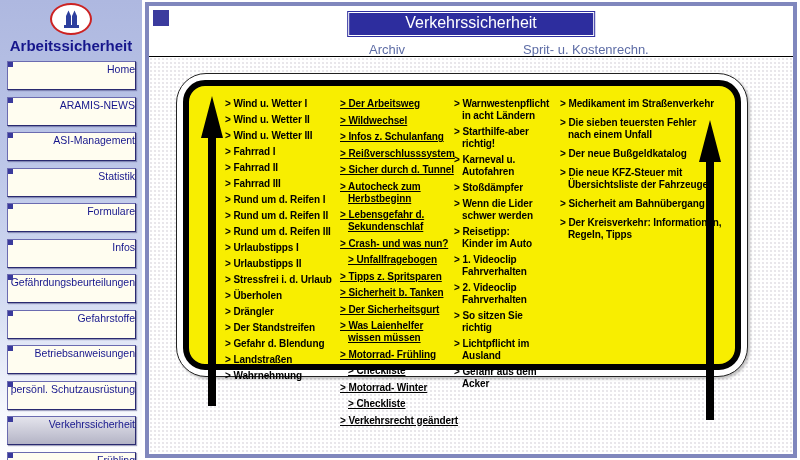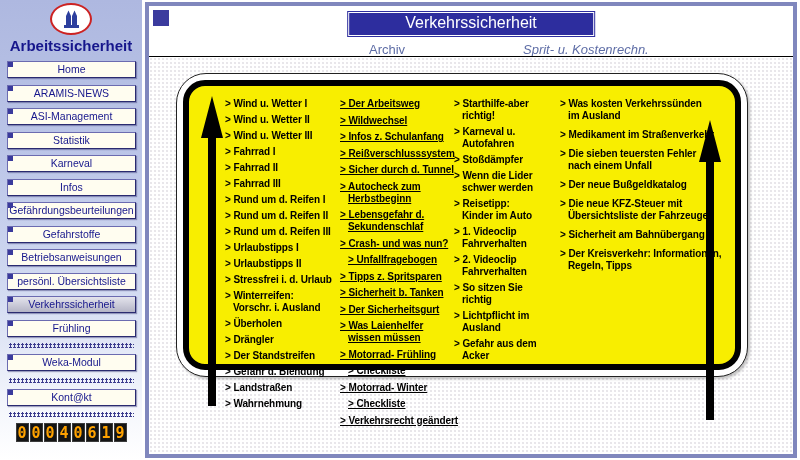--- a/index.html
+++ b/index.html
@@ -25,25 +25,25 @@
   .logo{
     width:42px;height:32px;margin:3px auto 0;border-radius:50%;
     background:#fff;border:2px solid #cc2222;
     display:flex;align-items:center;justify-content:center;
   }
   .sidebar-title{
     text-align:center;color:var(--navy-text);font-weight:bold;
     font-size:15px;margin:2px 0 7px;
   }
   .sbtn{
-    position:relative;margin:0 6px 6.5px 7px;height:17px;
+    position:relative;margin:0 6px 6.5px 7px;height:29px;
     background:var(--btn-face);
     border:1px solid #6b6bb0;border-right-color:#2a2a70;border-bottom-color:#2a2a70;
     box-shadow:1px 1px 1px rgba(60,60,120,.45);
-    font-size:10.5px;color:var(--navy-text);text-align:center;line-height:15px;
+    font-size:10.5px;color:var(--navy-text);text-align:right;line-height:15px;
     cursor:pointer;white-space:nowrap;overflow:hidden;
   }
   .sbtn::before{
     content:"";position:absolute;left:-1px;top:-1px;width:6px;height:6px;
     background:#3a3a9c;
   }
   .sbtn.active{background:linear-gradient(#e4e4ec,#b4b4c6);}
   .separator{
     margin:1px 8px 6px 9px;height:5px;
     background-image:radial-gradient(circle at 1.5px 1.5px,#3c3c8e 1px,transparent 1.2px);
@@ -69,21 +69,21 @@
   }
   .titlebar{
     background:var(--accent);color:#fff;font-size:16px;
     padding:1px 56px 3px;text-align:center;white-space:nowrap;
   }
   .hlink{
     position:absolute;top:36px;font-size:13px;color:#5e6da6;
     border-bottom:2px solid #14532d;padding:0 30px 1px 2px;cursor:pointer;white-space:nowrap;
   }
   .hlink.archiv{left:218px;}
-  .hlink.sprit{left:372px;font-style:italic;}
+  .hlink.sprit{left:372px;}
   .rule{position:absolute;top:50px;left:0;width:100%;border-top:1px solid #000;}
   .content{
     position:absolute;top:51px;left:0;right:0;bottom:0;
     background-image:radial-gradient(#e7e5e9 0.7px,transparent 0.8px);
     background-size:4px 4px;background-color:#fff;
   }
 
   
   .panel-outer{
     position:absolute;left:27px;top:16px;width:572px;height:304px;
@@ -122,26 +122,26 @@
       <path d="M13 19 L13 7 L15.5 1.5 L18 7 L18 19 Z" fill="#2d3f9e"></path>
       <rect x="5" y="16" width="15" height="3" fill="#2d3f9e"></rect>
     </svg>
   </div>
   <div class="sidebar-title">Arbeitssicherheit</div>
   <div>
       <div class="sbtn">Home</div>
       <div class="sbtn">ARAMIS-NEWS</div>
       <div class="sbtn">ASI-Management</div>
       <div class="sbtn">Statistik</div>
-      <div class="sbtn">Karneval</div>
+      <div class="sbtn">Formulare</div>
       <div class="sbtn">Infos</div>
       <div class="sbtn">Gefährdungsbeurteilungen</div>
       <div class="sbtn">Gefahrstoffe</div>
       <div class="sbtn">Betriebsanweisungen</div>
-      <div class="sbtn">persönl. Übersichtsliste</div>
+      <div class="sbtn">persönl. Schutzausrüstung</div>
       <div class="sbtn active">Verkehrssicherheit</div>
       <div class="sbtn">Frühling</div>
       <div class="separator"></div>
       <div class="sbtn">Weka-Modul</div>
       <div class="separator"></div>
       <div class="sbtn">Kont@kt</div>
     </div>
   <div class="separator"></div>
   <div class="counter">
       <span>0</span>
@@ -181,22 +181,20 @@
             <div class="pitem">&gt; Wind u. Wetter III</div>
             <div class="pitem">&gt; Fahrrad I</div>
             <div class="pitem">&gt; Fahrrad II</div>
             <div class="pitem">&gt; Fahrrad III</div>
             <div class="pitem">&gt; Rund um d. Reifen I</div>
             <div class="pitem">&gt; Rund um d. Reifen II</div>
             <div class="pitem">&gt; Rund um d. Reifen III</div>
             <div class="pitem">&gt; Urlaubstipps I</div>
             <div class="pitem">&gt; Urlaubstipps II</div>
             <div class="pitem">&gt; Stressfrei i. d. Urlaub</div>
-            <div class="pitem">&gt; Winterreifen:
-Vorschr. i. Ausland</div>
             <div class="pitem">&gt; Überholen</div>
             <div class="pitem">&gt; Drängler</div>
             <div class="pitem">&gt; Der Standstreifen</div>
             <div class="pitem">&gt; Gefahr d. Blendung</div>
             <div class="pitem">&gt; Landstraßen</div>
             <div class="pitem">&gt; Wahrnehmung</div>
           </div>
         <div class="pcol pcol2">
             <div class="pitem">&gt; Der Arbeitsweg</div>
             <div class="pitem">&gt; Wildwechsel</div>
@@ -214,20 +212,22 @@
             <div class="pitem">&gt; Der Sicherheitsgurt</div>
             <div class="pitem">&gt; Was Laienhelfer
 wissen müssen</div>
             <div class="pitem">&gt; Motorrad- Frühling</div>
             <div class="pitem sub">&gt; Checkliste</div>
             <div class="pitem">&gt; Motorrad- Winter</div>
             <div class="pitem sub">&gt; Checkliste</div>
             <div class="pitem">&gt; Verkehrsrecht geändert</div>
           </div>
         <div class="pcol pcol3">
+            <div class="pitem">&gt; Warnwestenpflicht
+in acht Ländern</div>
             <div class="pitem">&gt; Starthilfe-aber
 richtig!</div>
             <div class="pitem">&gt; Karneval u.
 Autofahren</div>
             <div class="pitem">&gt; Stoßdämpfer</div>
             <div class="pitem">&gt; Wenn die Lider
 schwer werden</div>
             <div class="pitem">&gt; Reisetipp:
 Kinder im Auto</div>
             <div class="pitem">&gt; 1. Videoclip
@@ -235,22 +235,20 @@
             <div class="pitem">&gt; 2. Videoclip
 Fahrverhalten</div>
             <div class="pitem">&gt; So sitzen Sie
 richtig</div>
             <div class="pitem">&gt; Lichtpflicht im
 Ausland</div>
             <div class="pitem">&gt; Gefahr aus dem
 Acker</div>
           </div>
         <div class="pcol pcol4">
-            <div class="pitem">&gt; Was kosten Verkehrssünden
-im Ausland</div>
             <div class="pitem">&gt; Medikament im Straßenverkehr</div>
             <div class="pitem">&gt; Die sieben teuersten Fehler
 nach einem Unfall</div>
             <div class="pitem">&gt; Der neue Bußgeldkatalog</div>
             <div class="pitem">&gt; Die neue KFZ-Steuer mit
 Übersichtsliste der Fahrzeuge</div>
             <div class="pitem">&gt; Sicherheit am Bahnübergang</div>
             <div class="pitem">&gt; Der Kreisverkehr: Informationen,
 Regeln, Tipps</div>
           </div>

